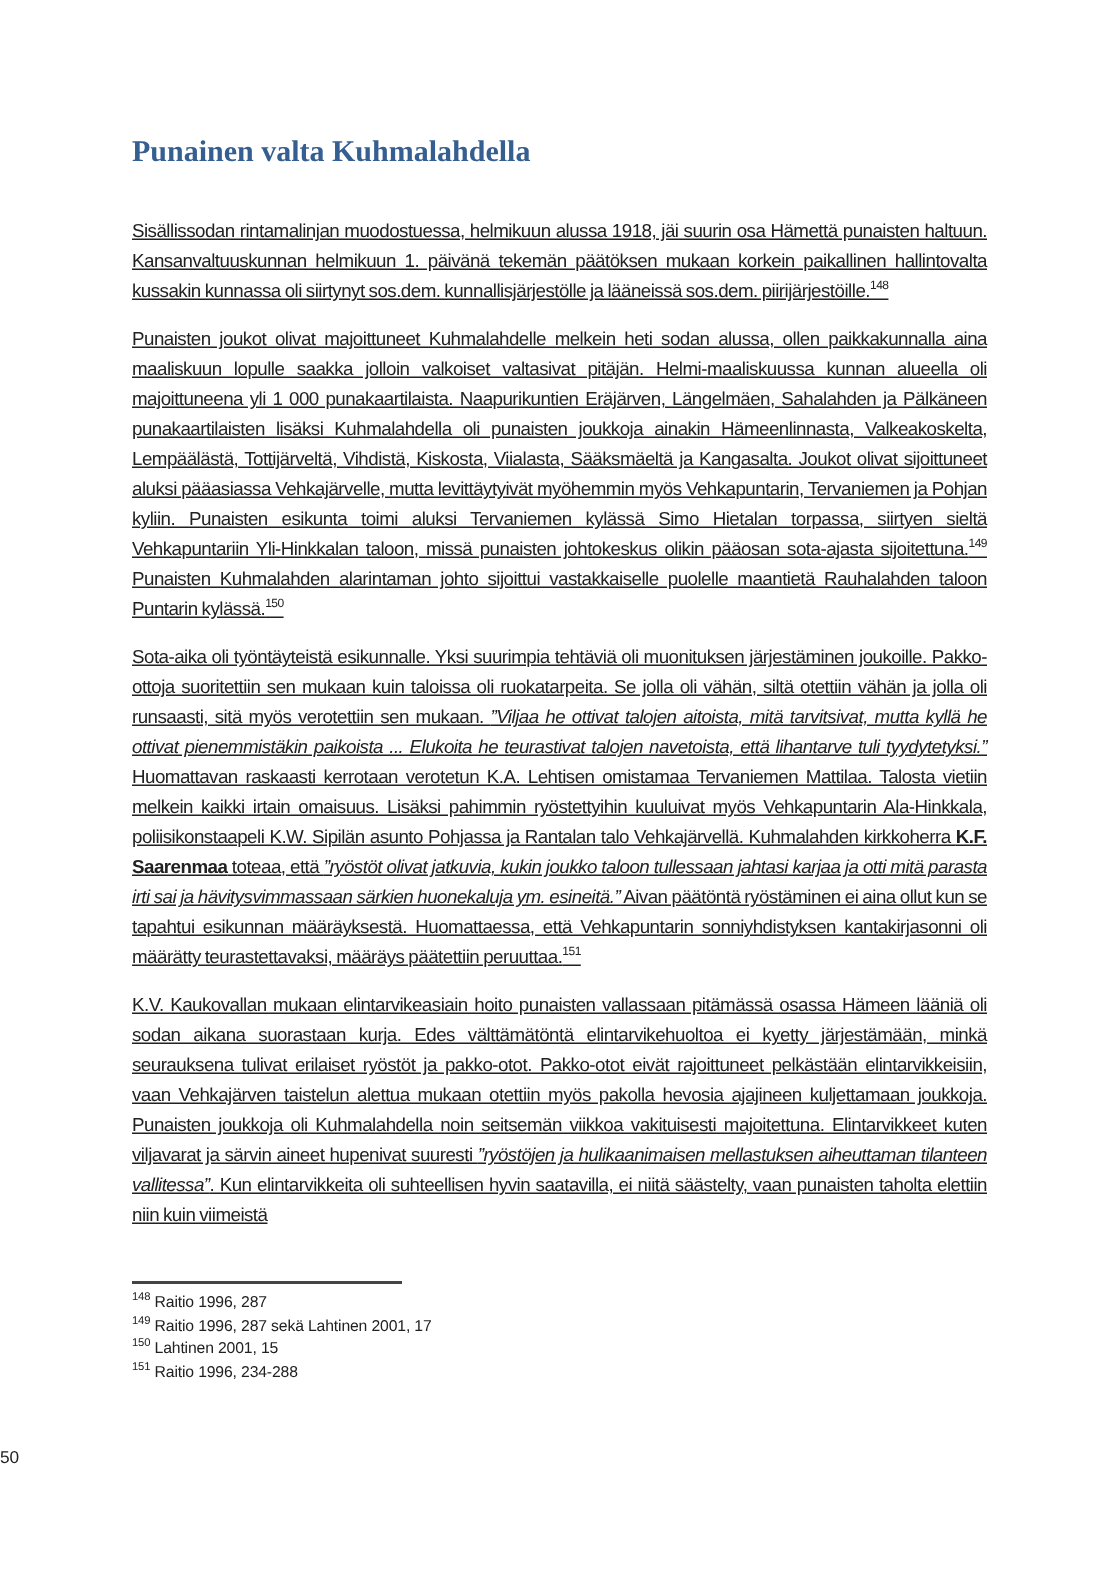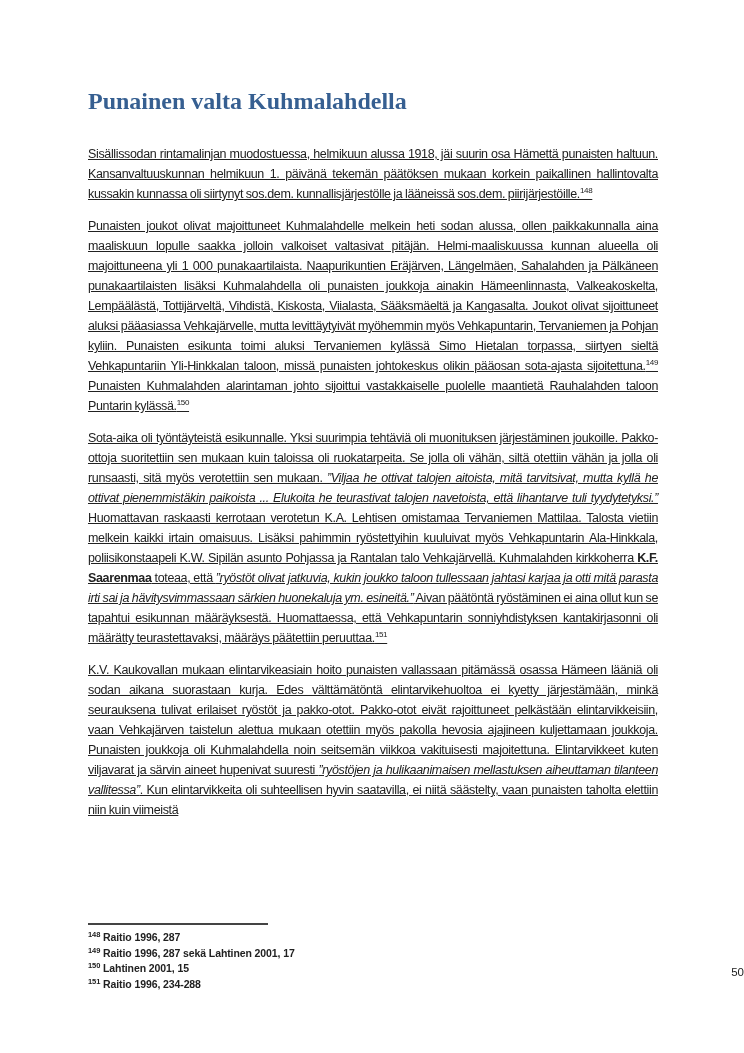--- a/index.html
+++ b/index.html
@@ -12,54 +12,54 @@
     position:relative;
     width:744px;height:1053px;
     background:#ffffff;
     font-family:"Liberation Sans",sans-serif;
     color:var(--body-color);
     overflow:hidden;
   }
   .heading{
     margin:88px 86px 30px 88px;
     font-family:"Liberation Serif",serif;
-    font-size:24px;line-height:26px;
+    font-size:20px;line-height:26px;
     font-weight:bold;
     color:var(--heading-color);
   }
   .body-text{
     margin:0 86px 0 88px;
     font-size:12.5px;
     line-height:20px;
     text-align:justify;
     letter-spacing:-0.35px;
     word-spacing:-0.5px;
     hyphens:none;
     text-decoration:underline;
   }
   .para{margin:0 0 12px 0;}
   .it{font-style:italic;}
   .bd{font-weight:bold;}
   sup.fn-ref{font-size:8px;line-height:0;vertical-align:super;}
   .fn-area{
-    position:absolute;left:88px;top:923px;width:570px;font-weight:bold;
+    position:absolute;left:88px;top:854px;width:570px;
   }
   .fn-rule{
     width:180px;height:0;
     border-top:2px solid var(--rule-color);
     margin-bottom:5px;
   }
   .fn-line{
     font-size:10.5px;line-height:15.5px;
     letter-spacing:-0.1px;
   }
   sup.fn-num{font-size:7.5px;line-height:0;vertical-align:super;}
   .page-number{
     position:absolute;top:966px;left:0;width:100%;
-    text-align:right;font-size:11.5px;
+    text-align:left;font-size:11.5px;
   }
 </style>
 </head>
 <body>
 
 <div class="page">
 
   <h1 class="heading">Punainen valta Kuhmalahdella</h1>
 
   <div class="body-text" id="paragraphs">

